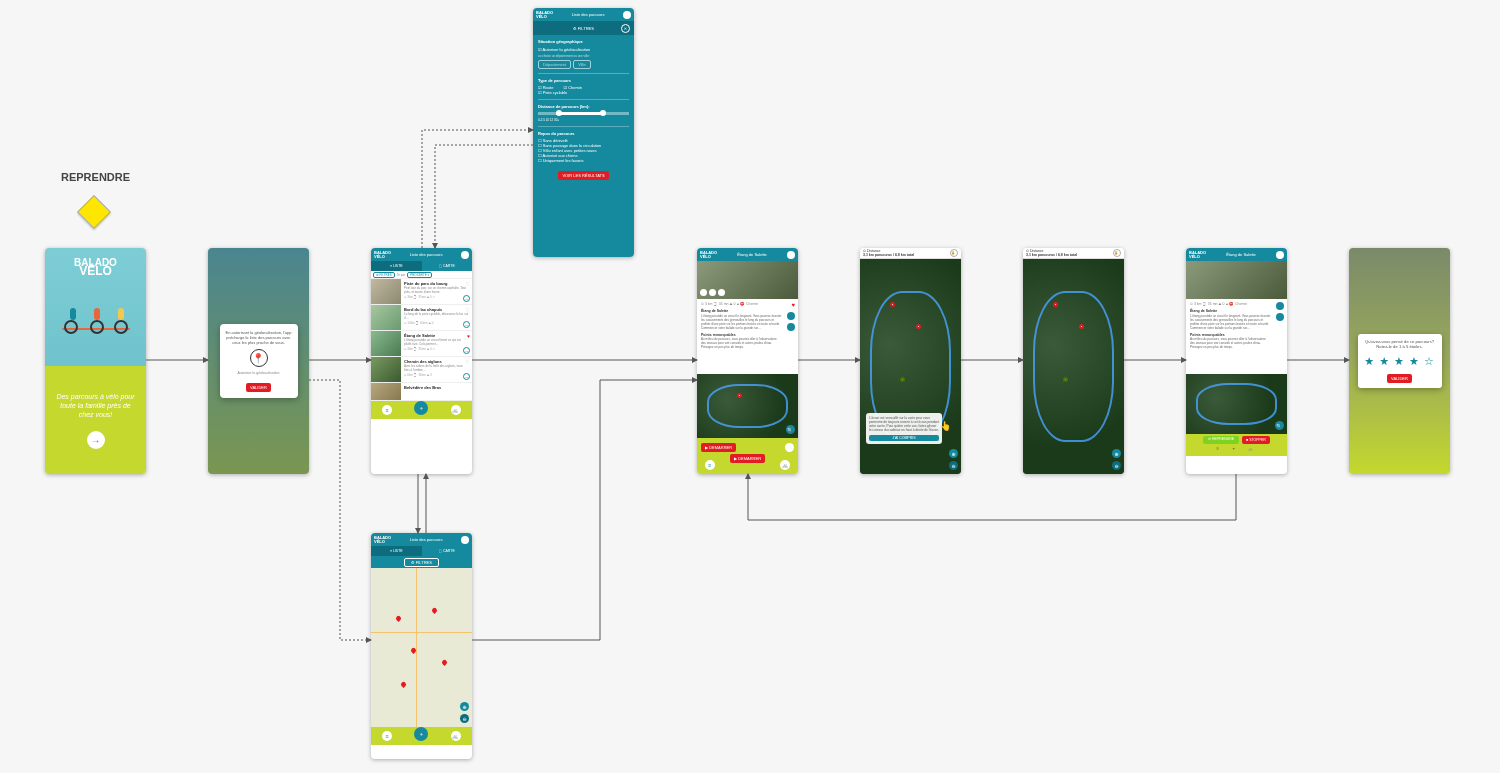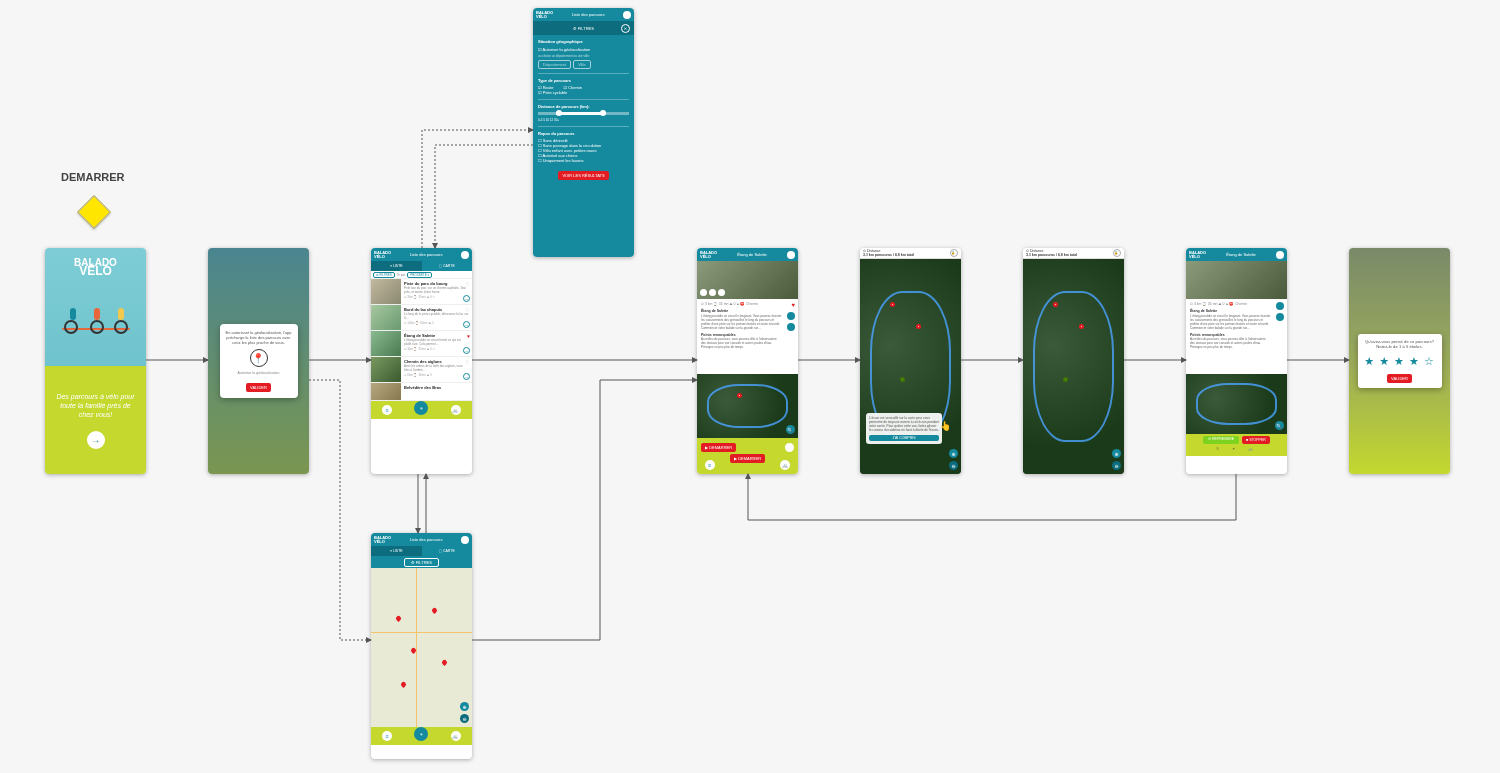--- a/index.html
+++ b/index.html
@@ -40,21 +40,21 @@
   .roadmap .pin { position: absolute; width: 5px; height: 5px; background: #e31b23; border-radius: 50% 50% 50% 0; transform: rotate(-45deg); }
   .fab { position: absolute; right: 3px; width: 9px; height: 9px; border-radius: 50%; background: #158a9e; color: #fff; display: flex; align-items: center; justify-content: center; font-size: 5px; }
   svg.flow { position: absolute; top: 0; left: 0; width: 1500px; height: 773px; pointer-events: none; }
   svg.flow path.solid { stroke: #555; stroke-width: 1; fill: none; }
   svg.flow path.dotted { stroke: #555; stroke-width: 1; fill: none; stroke-dasharray: 2,2; }
   svg.flow polygon { fill: #555; }
 </style>
 </head>
 <body>
 
-<div class="label" style="left:61px; top:171px;">DEMARRER</div>
+<div class="label" style="left:61px; top:171px;">REPRENDRE</div>
 <div class="diamond" style="left:82px; top:200px;"></div>
 
 <div class="screen" style="left:45px; top:248px; height:226px;">
   <div style="height:118px; background: linear-gradient(#7ecdd6,#6fc3cc); display:flex; flex-direction:column; align-items:center; padding-top:10px;">
     <div style="color:#fff; font-weight:bold; font-size:10px; line-height:9px; text-align:center;">
       <span>BALADO</span><br>
       <span style="font-size:12px;">VÉLO</span>
     </div>
     <div style="margin-top:8px; width:80px; height:50px; position:relative;">
 

